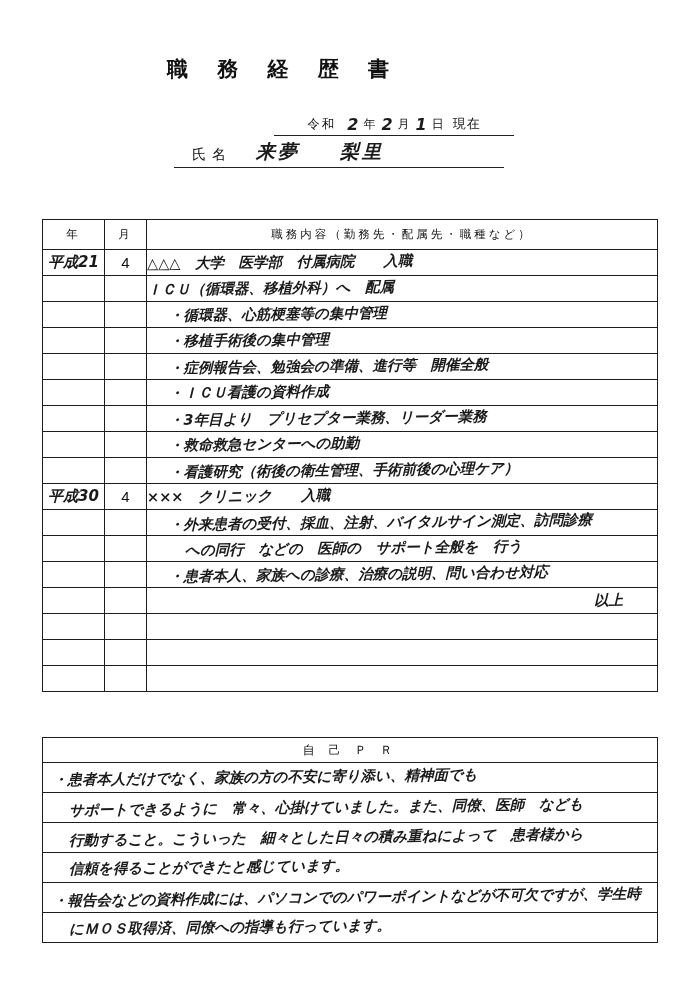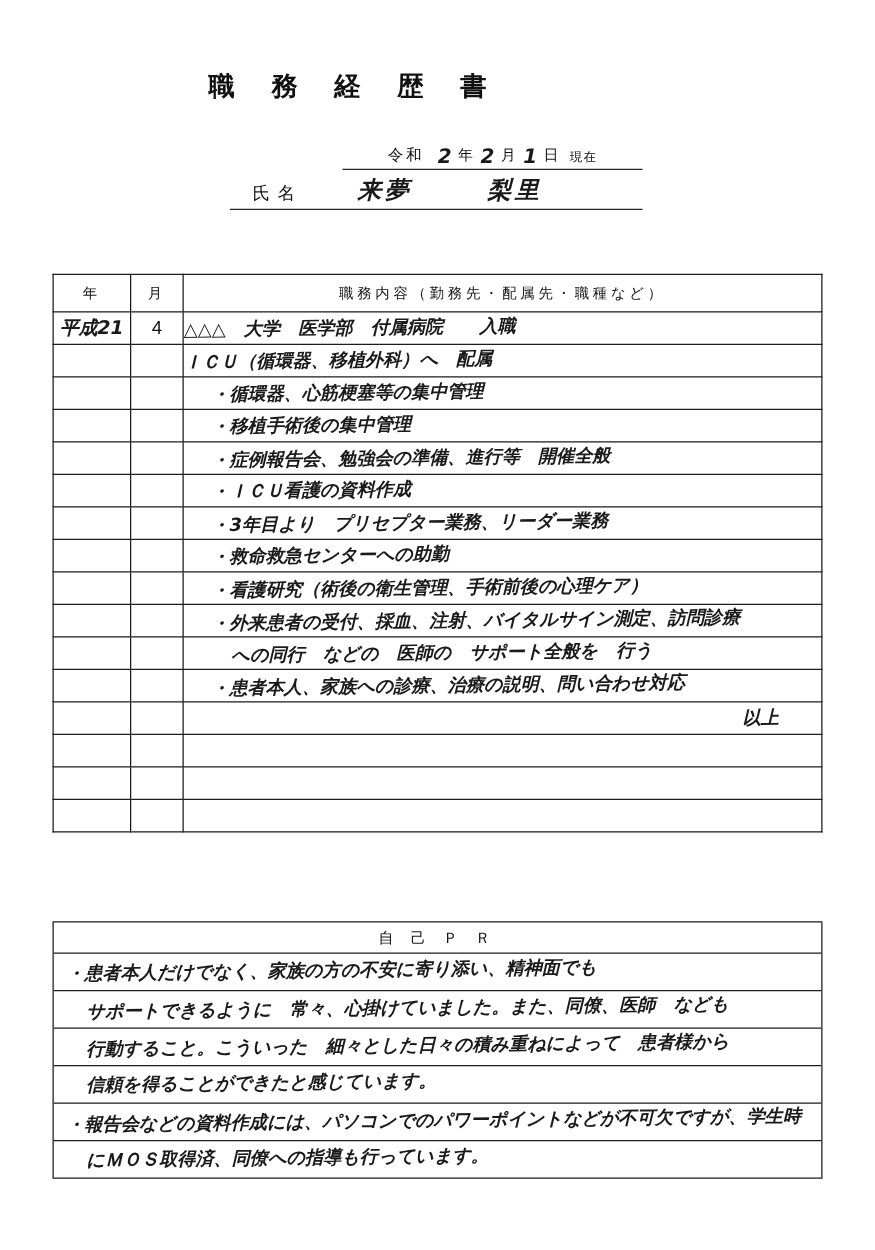--- a/index.html
+++ b/index.html
@@ -64,39 +64,38 @@
     padding: 0 5px 1px 5px;
   }
   .date-line .unit {
     font-family: "DejaVu Serif", serif;
     font-size: 12px;
     padding-bottom: 2px;
     letter-spacing: 1px;
   }
   .date-line .now {
     font-family: "DejaVu Serif", serif;
-    font-size: 10px;
+    font-size: 13px;
     padding-bottom: 2px;
     margin-left: 8px;
     letter-spacing: 1px;
     margin-top: 20px;
   }
 
   
   .name-line {
     position: absolute;
     top: 133px;
-    right: 42px;
+    right: 52px;
     width: 330px;
     border-bottom: 1.4px solid #222;
     height: 34px;
     display: flex;
     align-items: flex-end;
     font-size: 14px;
-    gap: 20px;
   }
   .name-line .label {
     font-family: "DejaVu Serif", serif;
     font-size: 14px;
     letter-spacing: 6px;
     padding: 0 24px 3px 18px;
   }
   .name-line .nm {
     font-size: 19px;
     padding-bottom: 2px;
@@ -263,20 +262,25 @@
           <td class="year-cell"></td>
           <td class="month-cell"></td>
           <td class="content indent1"><span class="hw hw-line">・救命救急センターへの助勤</span></td>
         </tr>
         <tr>
           <td class="year-cell"></td>
           <td class="month-cell"></td>
           <td class="content indent1"><span class="hw hw-line">・看護研究（術後の衛生管理、手術前後の心理ケア）</span></td>
         </tr>
         <tr>
+          <td class="year-cell"><span class="hw">平成30</span></td>
+          <td class="month-cell">4</td>
+          <td class="content"><span class="hw hw-line">×××　クリニック　　入職</span></td>
+        </tr>
+        <tr>
           <td class="year-cell"></td>
           <td class="month-cell"></td>
           <td class="content indent1"><span class="hw hw-line">・外来患者の受付、採血、注射、バイタルサイン測定、訪問診療</span></td>
         </tr>
         <tr>
           <td class="year-cell"></td>
           <td class="month-cell"></td>
           <td class="content indent2"><span class="hw hw-line">への同行　などの　医師の　サポート全般を　行う</span></td>
         </tr>
         <tr>

